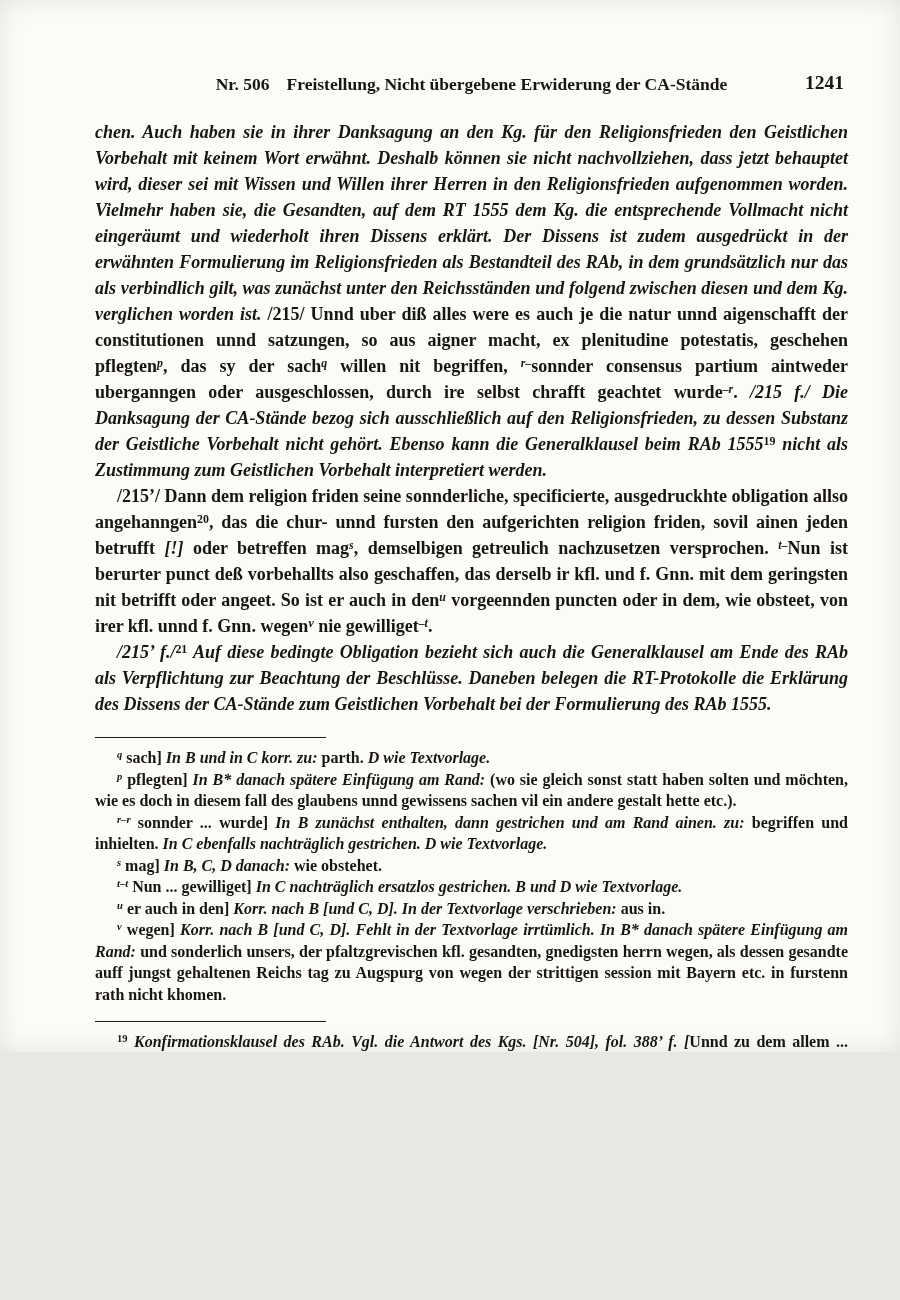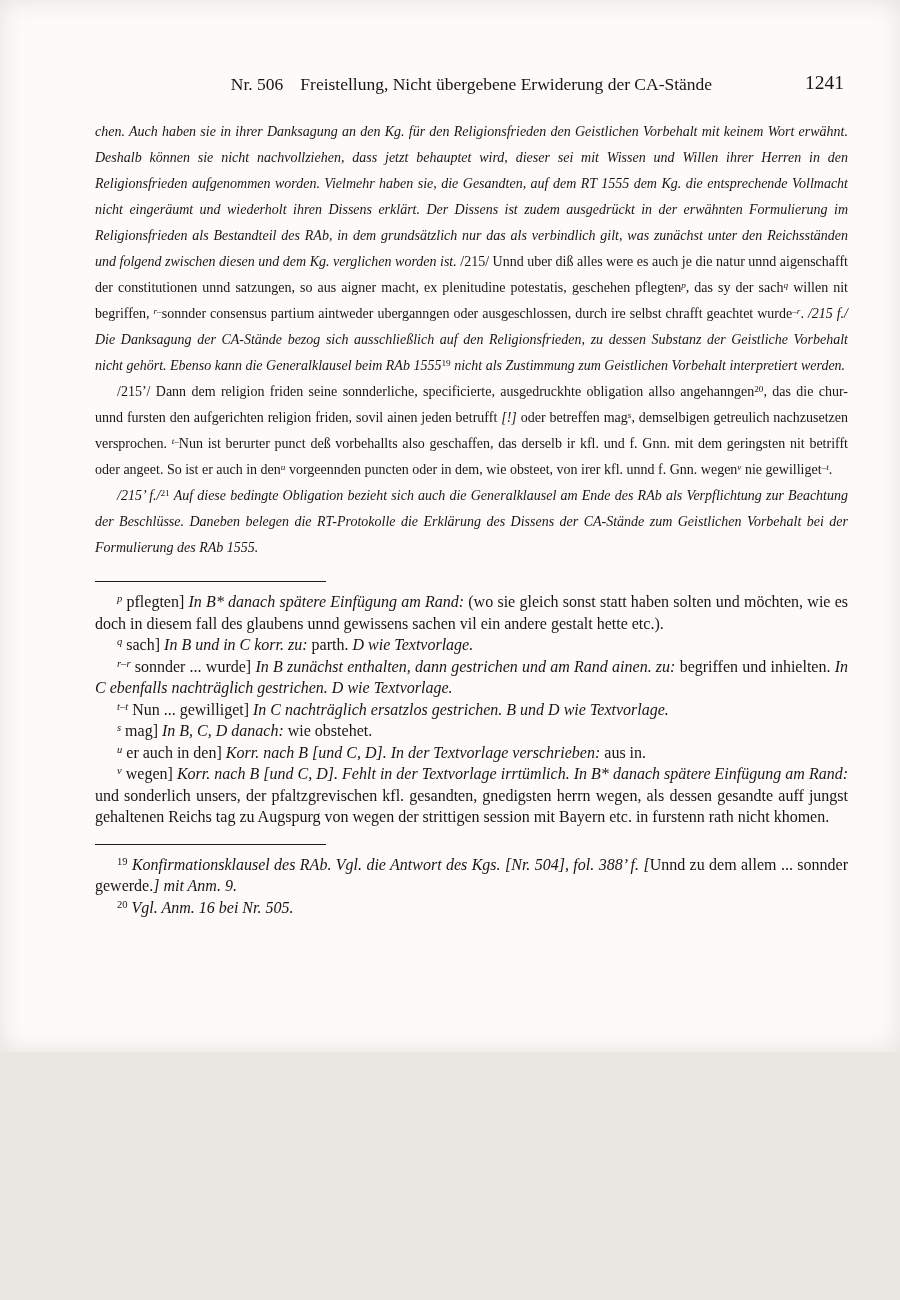--- a/index.html
+++ b/index.html
@@ -7,30 +7,31 @@
   body { background: #e9e7e2; font-family: "Liberation Serif", serif; }
 
   .page {
     width: 900px; height: 1052px;
     background: #fcfbf7;
     color: #181613;
     padding: 74px 52px 36px 95px;
     position: relative;
     overflow: hidden;
     box-shadow: inset 0 0 26px rgba(0,0,0,0.10);
+    font-weight: bold;
   }
 
   
   .page-header { position: relative; font-size: 17.5px; margin-bottom: 24px; white-space: nowrap; }
   .header-center { text-align: center; }
   .hdr-title { margin-left: 17px; }
   .page-number { position: absolute; right: 4px; top: -2px; font-size: 19.5px; }
 
   
-  .body-text { font-size: 14px; line-height: 26px; text-align: justify; }
+  .body-text { font-size: 18px; line-height: 26px; text-align: justify; }
   .para { margin: 0; }
   .para.indent { text-indent: 22px; }
 
   
   .run-i { font-style: italic; }
   .run-r { font-style: normal; }
   .run-sup, .run-supi { font-size: 0.66em; position: relative; top: -0.45em; line-height: 0; }
   .run-supi { font-style: italic; }
 
   
@@ -55,25 +56,25 @@
 
   <main class="body-text">
     <p class="para"><span class="run-i">chen. Auch haben sie in ihrer Danksagung an den Kg. für den Religionsfrieden den Geistlichen Vorbehalt mit keinem Wort erwähnt. Deshalb können sie nicht nachvollziehen, dass jetzt behauptet wird, dieser sei mit Wissen und Willen ihrer Herren in den Religionsfrieden aufgenommen worden. Vielmehr haben sie, die Gesandten, auf dem RT 1555 dem Kg. die entsprechende Vollmacht nicht eingeräumt und wiederholt ihren Dissens erklärt. Der Dissens ist zudem ausgedrückt in der erwähnten Formulierung im Religionsfrieden als Bestandteil des RAb, in dem grundsätzlich nur das als verbindlich gilt, was zunächst unter den Reichsständen und folgend zwischen diesen und dem Kg. verglichen worden ist. </span><span class="run-r">/215/ Unnd uber diß alles were es auch je die natur unnd aigenschafft der constitutionen unnd satzungen, so aus aigner macht, ex plenitudine potestatis, geschehen pflegten</span><span class="run-supi">p</span><span class="run-r">, das sy der sach</span><span class="run-supi">q</span><span class="run-r"> willen nit begriffen, </span><span class="run-supi">r–</span><span class="run-r">sonnder consensus partium aintweder uberganngen oder ausgeschlossen, durch ire selbst chrafft geachtet wurde</span><span class="run-supi">–r</span><span class="run-r">. </span><span class="run-i">/215 f./ Die Danksagung der CA-Stände bezog sich ausschließlich auf den Religionsfrieden, zu dessen Substanz der Geistliche Vorbehalt nicht gehört. Ebenso kann die Generalklausel beim RAb 1555</span><span class="run-sup">19</span><span class="run-i"> nicht als Zustimmung zum Geistlichen Vorbehalt interpretiert werden.</span></p>
     <p class="para indent"><span class="run-r">/215’/ Dann dem religion friden seine sonnderliche, specificierte, ausgedruckhte obligation allso angehanngen</span><span class="run-sup">20</span><span class="run-r">, das die chur- unnd fursten den aufgerichten religion friden, sovil ainen jeden betrufft </span><span class="run-i">[!]</span><span class="run-r"> oder betreffen mag</span><span class="run-supi">s</span><span class="run-r">, demselbigen getreulich nachzusetzen versprochen. </span><span class="run-supi">t–</span><span class="run-r">Nun ist berurter punct deß vorbehallts also geschaffen, das derselb ir kfl. und f. Gnn. mit dem geringsten nit betrifft oder angeet. So ist er auch in den</span><span class="run-supi">u</span><span class="run-r"> vorgeennden puncten oder in dem, wie obsteet, von irer kfl. unnd f. Gnn. wegen</span><span class="run-supi">v</span><span class="run-r"> nie gewilliget</span><span class="run-supi">–t</span><span class="run-r">.</span></p>
     <p class="para indent"><span class="run-i">/215’ f./</span><span class="run-sup">21</span><span class="run-i"> Auf diese bedingte Obligation bezieht sich auch die Generalklausel am Ende des RAb als Verpflichtung zur Beachtung der Beschlüsse. Daneben belegen die RT-Protokolle die Erklärung des Dissens der CA-Stände zum Geistlichen Vorbehalt bei der Formulierung des RAb 1555.</span></p>
   </main>
 
   <div class="rule"></div>
 
   <section class="apparatus">
+    <p class="note"><span class="run-supi">q</span><span class="run-r"> sach] </span><span class="run-i">In B und in C korr. zu:</span><span class="run-r"> parth. </span><span class="run-i">D wie Textvorlage.</span></p>
     <p class="note"><span class="run-supi">p</span><span class="run-r"> pflegten] </span><span class="run-i">In B* danach spätere Einfügung am Rand:</span><span class="run-r"> (wo sie gleich sonst statt haben solten und möchten, wie es doch in diesem fall des glaubens unnd gewissens sachen vil ein andere gestalt hette etc.).</span></p>
-    <p class="note"><span class="run-supi">q</span><span class="run-r"> sach] </span><span class="run-i">In B und in C korr. zu:</span><span class="run-r"> parth. </span><span class="run-i">D wie Textvorlage.</span></p>
     <p class="note"><span class="run-supi">r–r</span><span class="run-r"> sonnder ... wurde] </span><span class="run-i">In B zunächst enthalten, dann gestrichen und am Rand ainen. zu:</span><span class="run-r"> begriffen und inhielten. </span><span class="run-i">In C ebenfalls nachträglich gestrichen. D wie Textvorlage.</span></p>
+    <p class="note"><span class="run-supi">s</span><span class="run-r"> mag] </span><span class="run-i">In B, C, D danach:</span><span class="run-r"> wie obstehet.</span></p>
     <p class="note"><span class="run-supi">t–t</span><span class="run-r"> Nun ... gewilliget] </span><span class="run-i">In C nachträglich ersatzlos gestrichen. B und D wie Textvorlage.</span></p>
-    <p class="note"><span class="run-supi">s</span><span class="run-r"> mag] </span><span class="run-i">In B, C, D danach:</span><span class="run-r"> wie obstehet.</span></p>
     <p class="note"><span class="run-supi">u</span><span class="run-r"> er auch in den] </span><span class="run-i">Korr. nach B [und C, D]. In der Textvorlage verschrieben:</span><span class="run-r"> aus in.</span></p>
     <p class="note"><span class="run-supi">v</span><span class="run-r"> wegen] </span><span class="run-i">Korr. nach B [und C, D]. Fehlt in der Textvorlage irrtümlich. In B* danach spätere Einfügung am Rand:</span><span class="run-r"> und sonderlich unsers, der pfaltzgrevischen kfl. gesandten, gnedigsten herrn wegen, als dessen gesandte auff jungst gehaltenen Reichs tag zu Augspurg von wegen der strittigen session mit Bayern etc. in furstenn rath nicht khomen.</span></p>
   </section>
 
   <div class="rule rule2"></div>
 
   <section class="footnotes">
     <p class="note"><span class="run-sup">19</span><span class="run-i"> Konfirmationsklausel des RAb. Vgl. die Antwort des Kgs. [Nr. 504], fol. 388’ f. [</span><span class="run-r">Unnd zu dem allem ... sonnder gewerde.</span><span class="run-i">] mit Anm. 9.</span></p>
     <p class="note"><span class="run-sup">20</span><span class="run-i"> Vgl. Anm. 16 bei Nr. 505.</span></p>
   </section>

